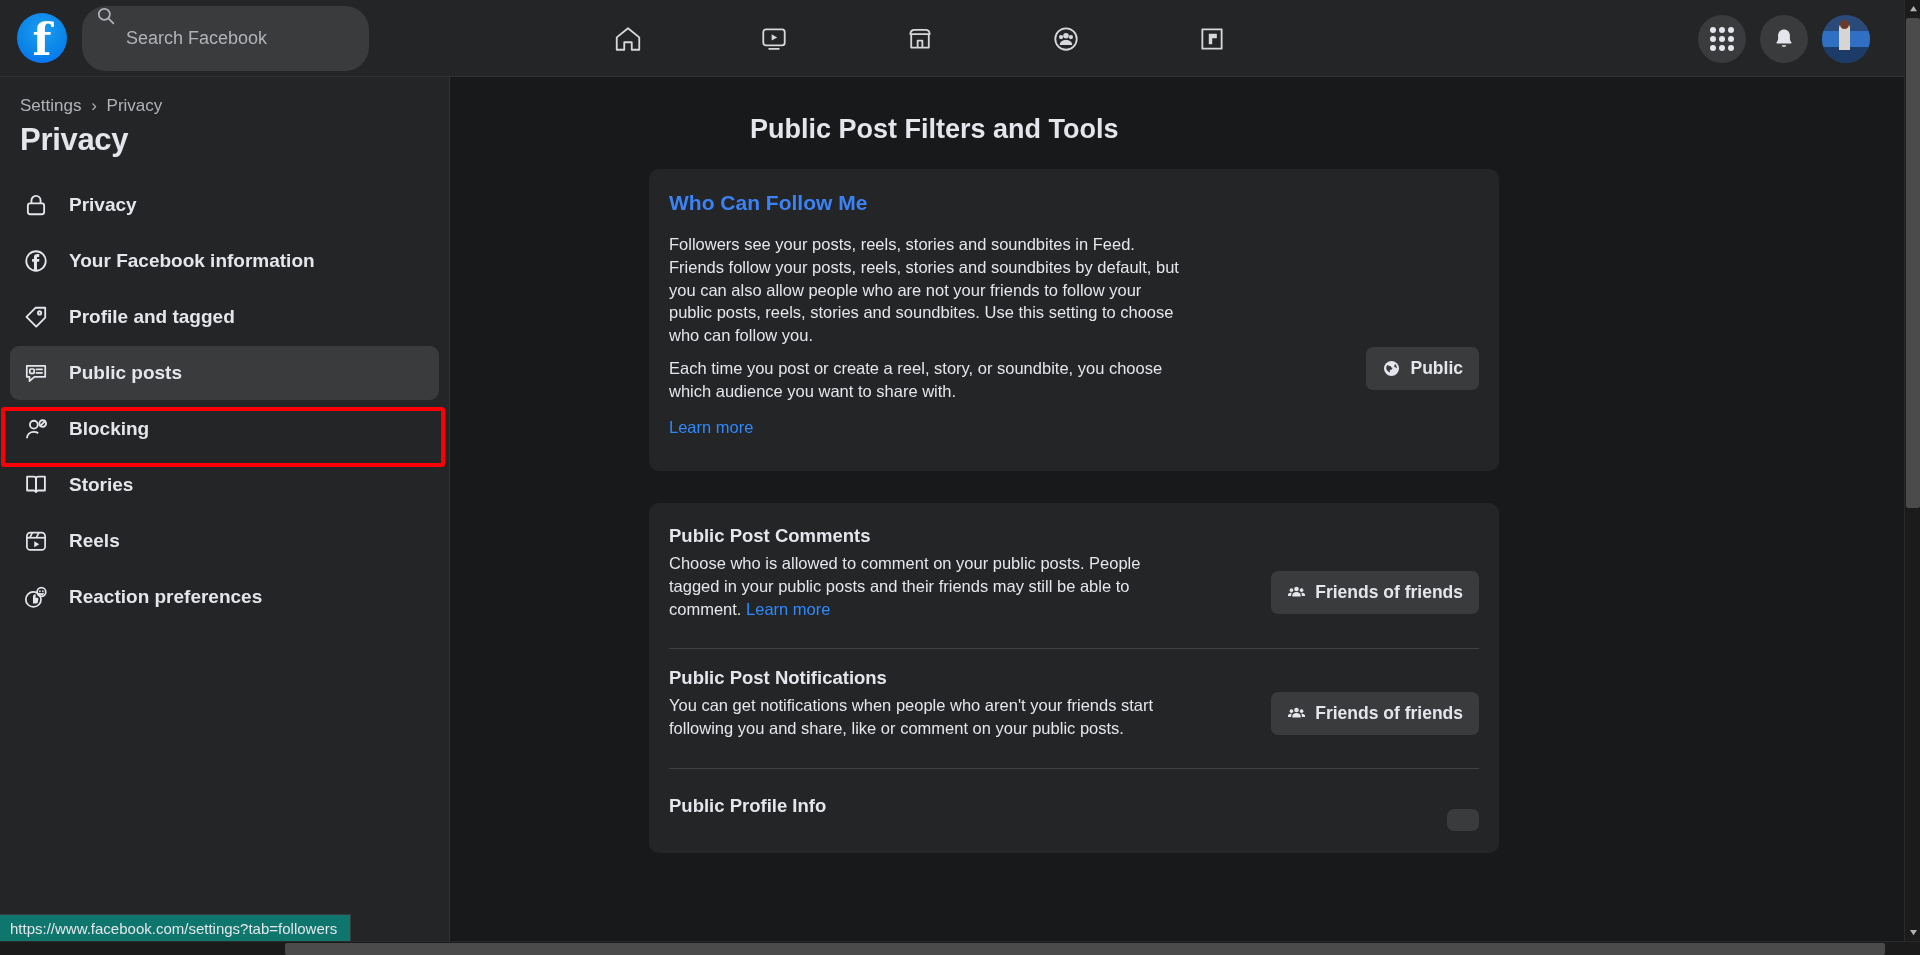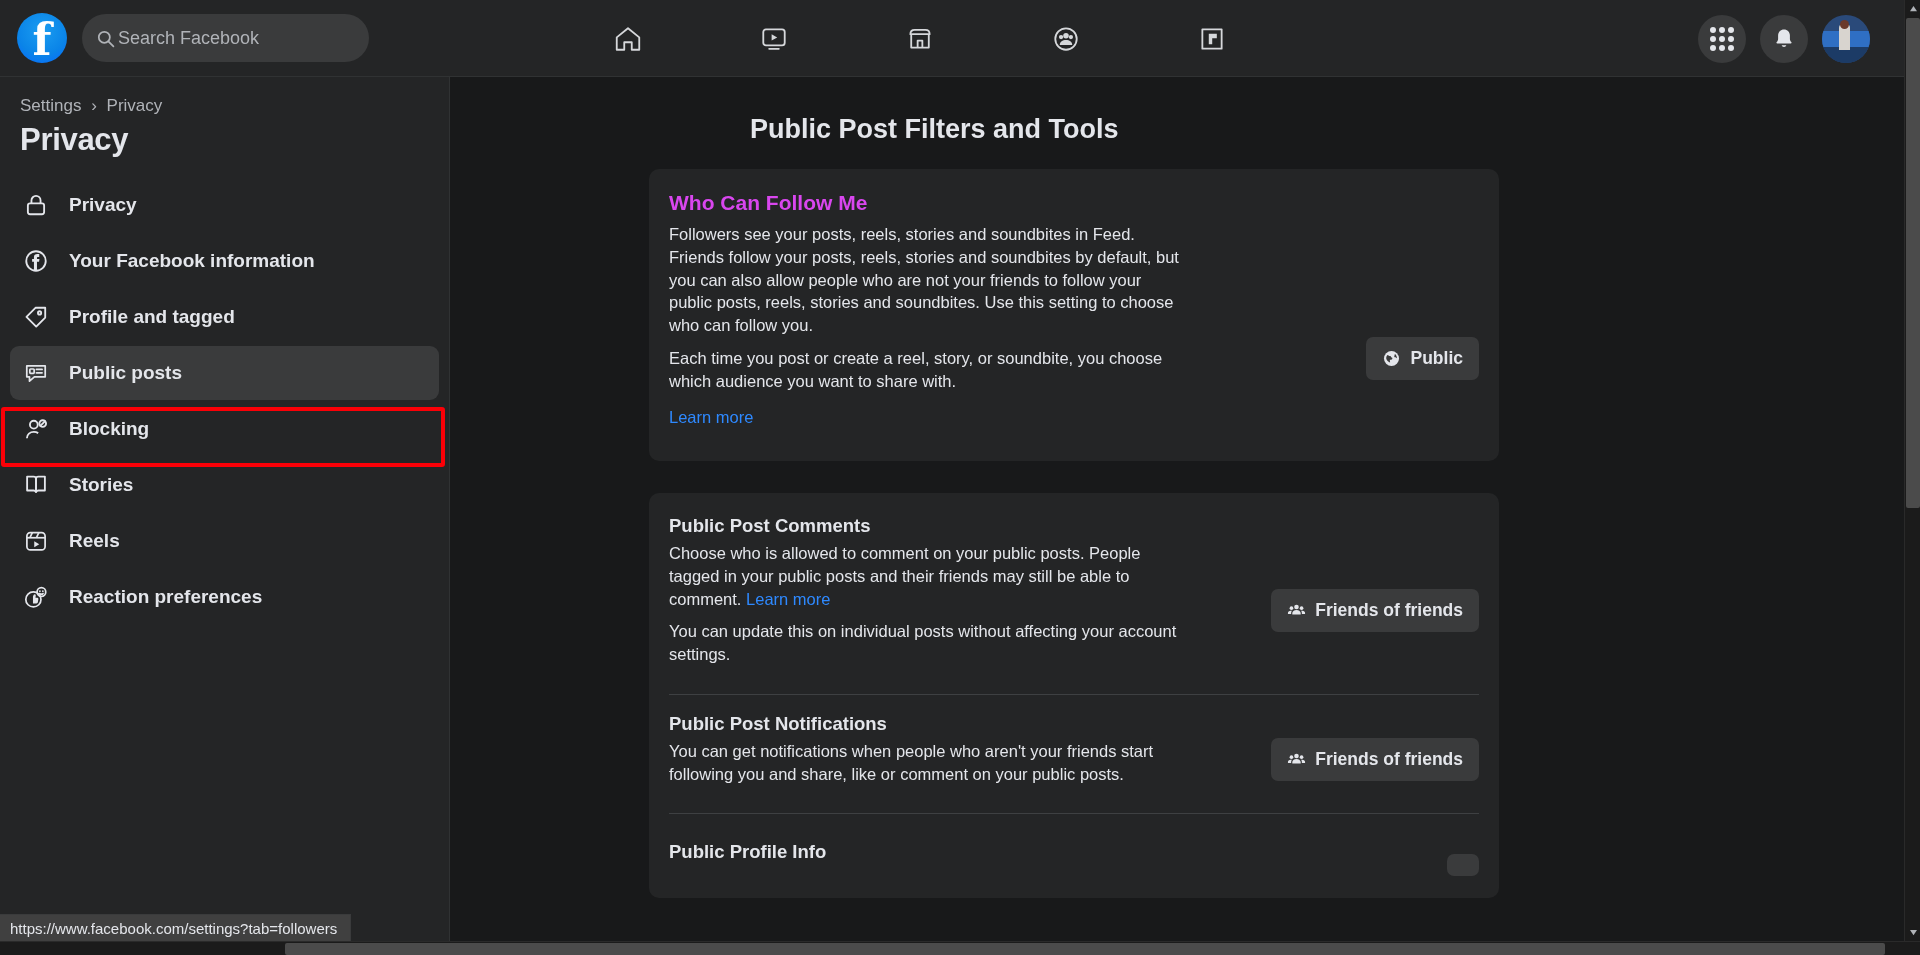--- a/index.html
+++ b/index.html
@@ -21,23 +21,23 @@
     width: 50px; height: 50px; border-radius: 50%; margin-left: 17px;
     background: radial-gradient(circle at 50% 35%, #1b9df0 0%, #0a84e8 60%, #0866ff 100%);
     position: relative; flex: none;
   }
   .fb-logo .f {
     position: absolute; left: 0; right: 0; top: 4px;
     text-align: center; color: #fff; font-size: 44px; font-weight: 700;
     font-family: "DejaVu Serif", serif; line-height: 46px;
   }
   .searchbox {
-    margin-left: 15px; height: 48px; width: 287px;
+    margin-left: 15px; height: 65px; width: 287px;
     background: #3a3b3c; border-radius: 24px;
-    display: flex; align-items: center; padding: 0 14px; gap: 3px;
+    display: flex; padding: 0 14px; gap: 11px;
   }
   .searchbox .sicon { width: 19px; height: 19px; flex: none; }
   .searchbox input {
     background: transparent; border: none; outline: none;
     color: #e4e6eb; font-size: 18px; font-family: "Liberation Sans", sans-serif;
     width: 100%;
   }
   .searchbox input::placeholder { color: #b0b3b8; }
 
   .nav-center {
@@ -102,21 +102,21 @@
   }
   .main-inner { width: 1453px; padding: 20px 0 0 0; }
   .main-title {
     font-size: 27px; font-weight: 700; color: #e4e6eb;
     margin-left: 299px; margin-top: 17px; margin-bottom: 24px;
   }
   .card {
     margin-left: 198px; width: 850px; background: #242526;
     border-radius: 10px; padding: 22px 20px 22px 20px; margin-bottom: 32px;
   }
-  .card h3 { font-size: 21px; font-weight: 700; color: #d946ef; margin-bottom: 8px; }
+  .card h3 { font-size: 21px; font-weight: 700; color: #3b82f6; margin-bottom: 18px; }
   .card p {
     font-size: 16.5px; line-height: 1.42; color: #e4e6eb;
     margin-bottom: 14px; max-width: 570px;
   }
   .card p:last-of-type { margin-bottom: 0; }
   .lnk { color: #2e89ff; cursor: pointer; }
 
   .row { display: flex; align-items: center; justify-content: space-between; gap: 14px; }
   .row .txt { flex: 1; }
   .row .txt h4 { font-size: 18.5px; font-weight: 700; color: #e4e6eb; margin-bottom: 5px; }
@@ -149,21 +149,21 @@
   }
   .hscroll {
     position: absolute; left: 0; bottom: 0; width: 1920px; height: 14px;
     background: #1b1b1b; border-top: 1px solid #2a2a2a;
   }
   .hthumb { position: absolute; left: 285px; top: 1px; width: 1600px; height: 12px; background: #4b4b4b; border-radius: 2px; }
 
   
   .statusbar {
     position: absolute; left: 0; bottom: 14px; height: 27px;
-    background: #404040; border-top: 1px solid #3a3b3c; border-right: 1px solid #3a3b3c;
+    background: #0f766e; border-top: 1px solid #3a3b3c; border-right: 1px solid #3a3b3c;
     display: flex; align-items: center; padding: 2px 10px;
     font-size: 15px; color: #e4e6eb;
   }
   svg { display: block; }
 </style>
 </head>
 <body>
 
 <div class="app">
 
@@ -393,21 +393,20 @@
       </div>
 
       <div class="card">
 
         <div class="row">
           <div class="txt">
             <h4>Public Post Comments</h4>
             <p>
               <span>Choose who is allowed to comment on your public posts. People tagged in your public posts and their friends may still be able to comment. </span><span class="lnk">Learn more</span>
             </p>
-            <p>You can update this on individual posts without affecting your account settings.</p>
           </div>
           <button class="pill" style="margin-top:30px;">
             <span>
               <svg viewBox="0 0 24 24" width="19" height="19" fill="#e4e6eb">
                 <circle cx="12" cy="7.6" r="2.9"></circle>
                 <circle cx="5.6" cy="9" r="2.3"></circle>
                 <circle cx="18.4" cy="9" r="2.3"></circle>
                 <path d="M12 11.4c-3.1 0-5.3 1.7-5.3 4.2v1.6h10.6v-1.6c0-2.5-2.2-4.2-5.3-4.2z"></path>
                 <path d="M4.6 12.2c-2 0-3.4 1.2-3.4 2.9v1.4h4v-1.2c0-1.2.4-2.2 1.1-3-.5-.1-1.1-.1-1.7-.1z"></path>
                 <path d="M19.4 12.2c-.6 0-1.2 0-1.7.1.7.8 1.1 1.8 1.1 3v1.2h4v-1.4c0-1.7-1.4-2.9-3.4-2.9z"></path>

